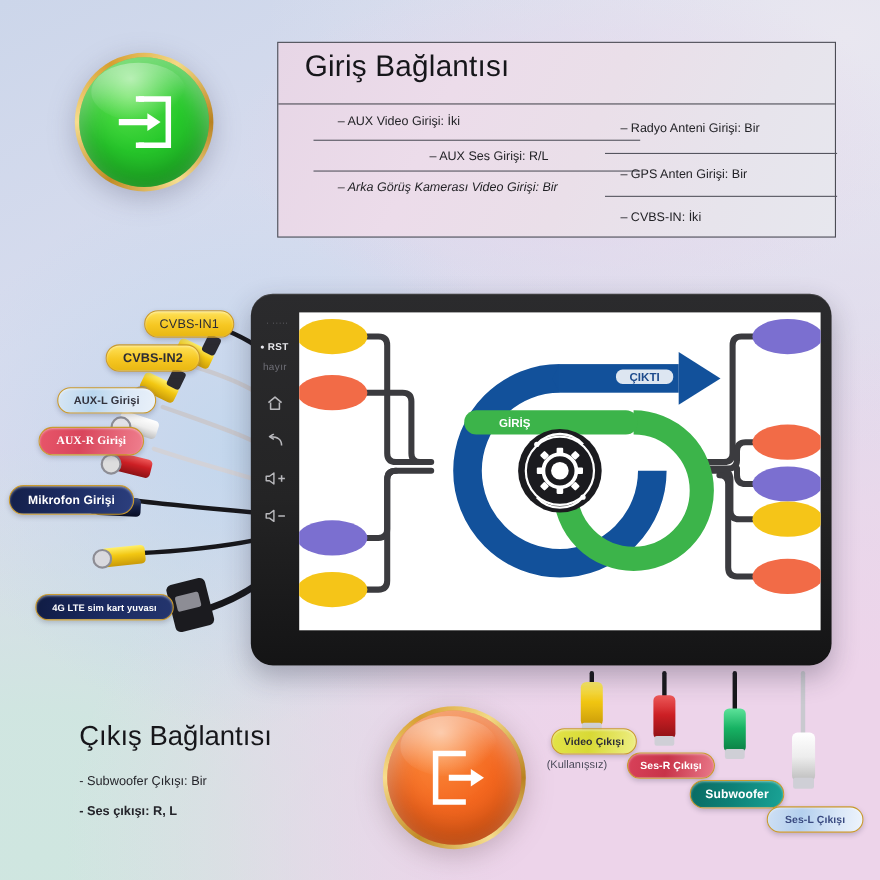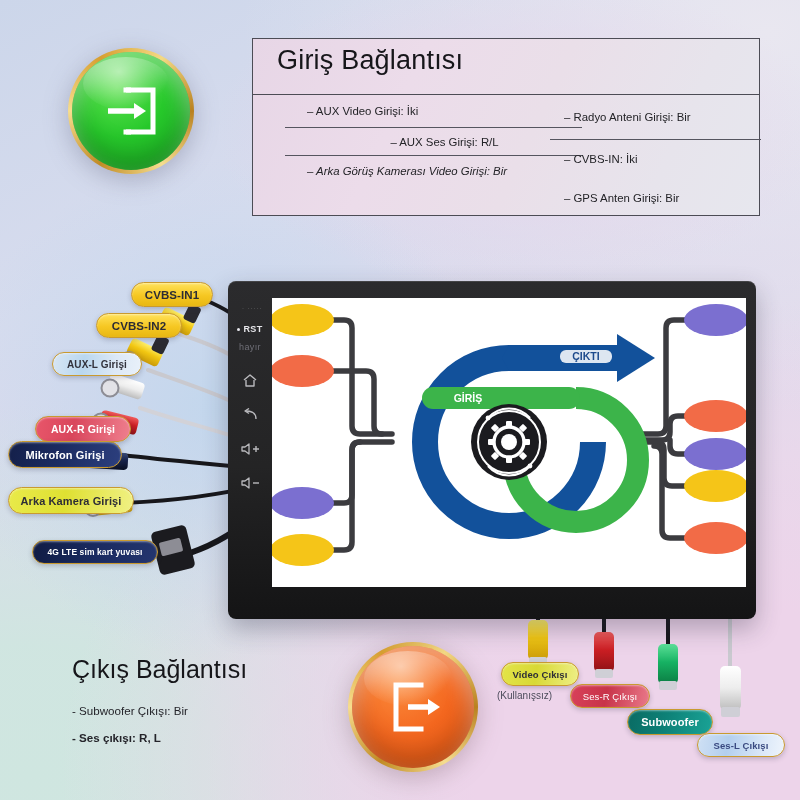--- a/index.html
+++ b/index.html
@@ -97,23 +97,23 @@
     pointer-events:none;
   }
   .badge svg{position:relative;z-index:3;}
   #badge-in{left:68px;top:48px;width:126px;height:126px;filter:drop-shadow(0 6px 12px rgba(60,60,90,.28));}
   #badge-in .face{background:radial-gradient(circle at 38% 30%,#5ce04e 0%,#27c92b 45%,#18ab22 100%);}
   #badge-out{left:348px;top:642px;width:130px;height:130px;filter:drop-shadow(0 6px 12px rgba(90,60,70,.28));}
   #badge-out .face{background:radial-gradient(circle at 38% 30%,#fb8b3c 0%,#f4671f 48%,#e3550f 100%);}
 
   
   .device{
-    position:absolute;left:228px;top:281px;width:528px;height:338px;
+    position:absolute;left:228px;top:267px;width:528px;height:338px;
     background:linear-gradient(180deg,#2b2b2d 0%,#242425 55%,#141415 100%);
-    border-radius:8px;
+    border-radius:20px;
     box-shadow:0 10px 24px rgba(40,40,60,.30), inset 0 1px 0 rgba(255,255,255,.12);
   }
   .device-screen{
     position:absolute;left:44px;top:17px;right:10px;bottom:32px;
     background:#ffffff;
   }
   .bezel-btns{
     position:absolute;left:0;top:0;width:44px;height:100%;
     color:#b9b9bd;
   }
@@ -140,39 +140,39 @@
     position:absolute;border-radius:999px;
     display:flex;align-items:center;justify-content:center;
     font-size:10.5px;white-space:nowrap;
     border:1.6px solid;
     box-shadow:0 2px 5px rgba(50,50,80,.25), inset 0 1px 2px rgba(255,255,255,.45);
     letter-spacing:.1px;
   }
   .pill.gold{border-color:#c99a2f;}
 
   #pill-cvbs1{left:131px;top:282px;width:80px;height:23px;
-    background:linear-gradient(180deg,#ffe25a 0%,#f6c722 55%,#e8b712 100%);font-weight:700;font-size:11.5px;color:#2c2c34;}
+    background:linear-gradient(180deg,#ffe25a 0%,#f6c722 55%,#e8b712 100%);font-weight:400;font-size:11.5px;color:#2c2c34;}
   #pill-cvbs2{left:96px;top:313px;width:84px;height:23px;
     background:linear-gradient(180deg,#ffe25a 0%,#f6c722 55%,#e8b712 100%);font-weight:700;font-size:11.5px;color:#2c2c34;}
   #pill-auxl{left:52px;top:352px;width:88px;height:22px;
     background:linear-gradient(100deg,#d8e6f4 0%,#b9d7ef 35%,#dce8f6 70%,#e9f1fa 100%);font-weight:700;font-size:10px;color:#32323c;}
-  #pill-auxr{left:35px;top:416px;width:94px;height:24px;
-    background:linear-gradient(100deg,#e8566a 0%,#d9465c 40%,#ef7f8e 100%);font-weight:700;font-size:10.5px;color:#ffffff;}
+  #pill-auxr{left:35px;top:388px;width:94px;height:24px;
+    background:linear-gradient(100deg,#e8566a 0%,#d9465c 40%,#ef7f8e 100%);font-weight:700;font-size:10.5px;color:#ffffff;font-family:Liberation Serif, serif;}
   #pill-mic{left:8px;top:441px;width:112px;height:25px;
     background:linear-gradient(100deg,#14204a 0%,#1b2b61 45%,#2c3f7e 100%);font-weight:700;font-size:11px;color:#ffffff;}
   #pill-cam{left:8px;top:487px;width:124px;height:25px;
     background:linear-gradient(100deg,#e9ea4a 0%,#dfe032 45%,#f0f185 100%);font-weight:700;font-size:11px;color:#2d2d36;}
   #pill-lte{left:32px;top:540px;width:124px;height:22px;
     background:linear-gradient(100deg,#101c44 0%,#1a2a60 50%,#24356e 100%);font-weight:700;font-size:8.5px;color:#ffffff;}
 
   #pill-video{left:501px;top:662px;width:76px;height:22px;
     background:linear-gradient(100deg,#e3e449 0%,#d8d935 45%,#eeef86 100%);font-weight:700;font-size:9.5px;color:#2d2d36;}
   #lbl-kullanissiz{position:absolute;left:497px;top:690px;font-size:10px;color:#4b4b5a;white-space:nowrap;}
   #pill-sesr{left:570px;top:684px;width:78px;height:22px;
-    background:linear-gradient(100deg,#d8415a 0%,#c83449 45%,#e9798a 100%);font-weight:400;font-size:9.5px;color:#ffffff;}
+    background:linear-gradient(100deg,#d8415a 0%,#c83449 45%,#e9798a 100%);font-weight:700;font-size:9.5px;color:#ffffff;}
   #pill-sub{left:627px;top:709px;width:84px;height:24px;
     background:linear-gradient(100deg,#0a6b63 0%,#0d8177 45%,#1aa396 100%);font-weight:700;font-size:11px;color:#ffffff;}
   #pill-sesl{left:697px;top:733px;width:86px;height:22px;
     background:linear-gradient(100deg,#cfe0f4 0%,#b3cfee 35%,#dbe8f8 75%,#eef4fc 100%);font-weight:700;font-size:9.5px;color:#3a4a80;}
 
   .cables{position:absolute;inset:0;pointer-events:none;}
 </style>
 </head>
 <body>
 
@@ -194,25 +194,25 @@
         <span class="in-txt">– AUX Ses Girişi: R/L</span>
       </div>
       <div class="in-cell c4">
         <span class="in-txt">– Arka Görüş Kamerası Video Girişi: Bir</span>
       </div>
     </div>
     <div class="in-right">
       <div class="in-cell r1">
         <span class="in-txt rgt">– Radyo Anteni Girişi: Bir</span>
       </div>
+      <div class="in-cell r2">
+        <span class="in-txt rgt">– GPS Anten Girişi: Bir</span>
+      </div>
       <div class="in-cell r3">
         <span class="in-txt rgt">– CVBS-IN: İki</span>
-      </div>
-      <div class="in-cell r2">
-        <span class="in-txt rgt">– GPS Anten Girişi: Bir</span>
       </div>
     </div>
   </div>
 
   <div class="badge" id="badge-in">
     <div class="ring"></div>
     <div class="face"></div>
     <div class="gloss"></div>
     <svg width="70" height="70" viewBox="0 0 70 70">
       <path d="M30 14 H57 V56 H30" fill="none" stroke="#fff" stroke-width="5" stroke-linecap="square"></path>
@@ -444,21 +444,20 @@
         <text x="196" y="104" text-anchor="middle" font-family="Liberation Sans, sans-serif" font-size="10.5" font-weight="700" fill="#ffffff">GİRİŞ</text>
       </svg>
     </div>
   </div>
 
   <div class="pill gold" id="pill-cvbs1">CVBS-IN1</div>
   <div class="pill gold" id="pill-cvbs2">CVBS-IN2</div>
   <div class="pill gold" id="pill-auxl">AUX-L Girişi</div>
   <div class="pill gold" id="pill-auxr">AUX-R Girişi</div>
   <div class="pill gold" id="pill-mic">Mikrofon Girişi</div>
-  <div class="pill gold" id="pill-cam">Arka Kamera Girişi</div>
   <div class="pill gold" id="pill-lte">4G LTE sim kart yuvası</div>
 
   <div class="pill gold" id="pill-video">Video Çıkışı</div>
   <div id="lbl-kullanissiz">(Kullanışsız)</div>
   <div class="pill gold" id="pill-sesr">Ses-R Çıkışı</div>
   <div class="pill gold" id="pill-sub">Subwoofer</div>
   <div class="pill gold" id="pill-sesl">Ses-L Çıkışı</div>
 
 </div>
 

